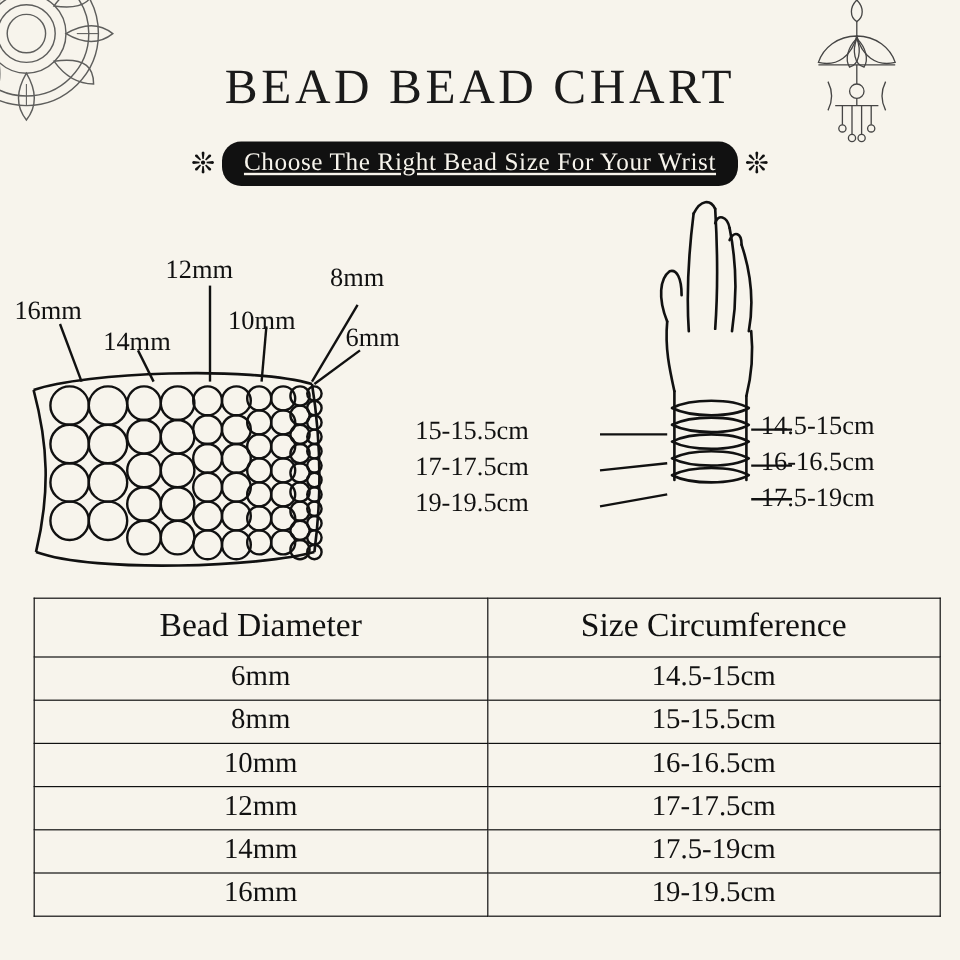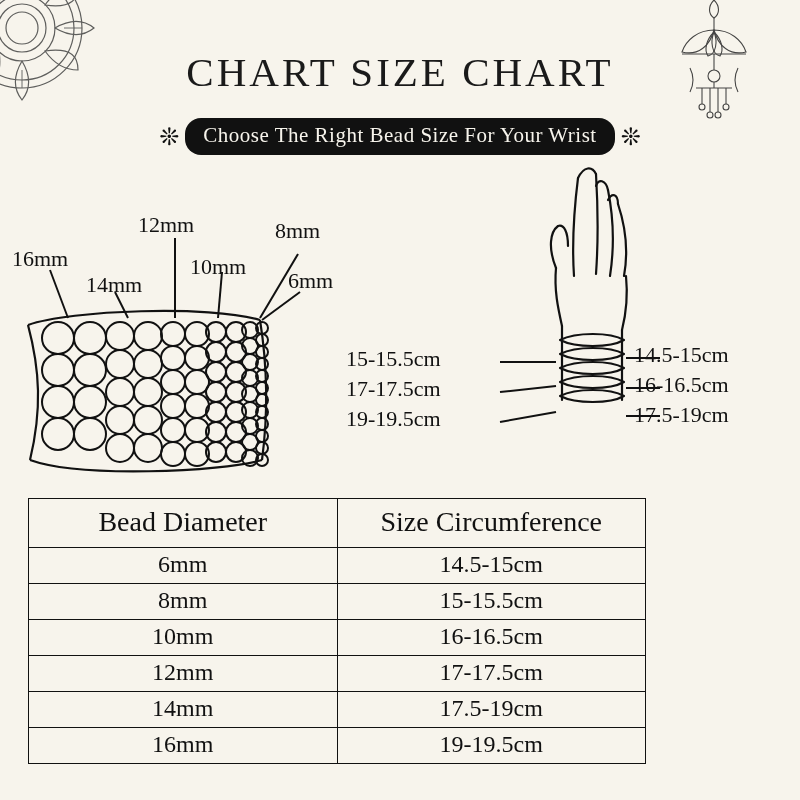--- a/index.html
+++ b/index.html
@@ -64,20 +64,21 @@
   }
   .subtitle {
     background: #111;
     color: #f7f4ec;
     font-size: 21px;
     letter-spacing: 0.5px;
     padding: 5px 18px 7px 18px;
     border-radius: 16px;
     white-space: nowrap;
     font-family: "Liberation Serif", serif;
+    text-decoration: underline;
   }
   .flourish {
     font-size: 24px;
     color: #111;
     padding: 0 6px;
     line-height: 1;
   }
 
   
   .diagram {
@@ -95,21 +96,21 @@
     font-size: 22px;
     color: #111;
     white-space: nowrap;
   }
 
   
   .table-wrap {
     position: absolute;
     top: 498px;
     left: 28px;
-    width: 618px;
+    width: 756px;
   }
   table {
     width: 100%;
     border-collapse: collapse;
     font-family: "Liberation Serif", serif;
   }
   th, td {
     border: 1px solid #111;
     text-align: center;
     color: #111;
@@ -176,21 +177,21 @@
         <path d="M72 92 L72 108"></path>
       <circle cx="48" cy="111" r="3"></circle>
         <circle cx="56" cy="119" r="3"></circle>
       <circle cx="64" cy="119" r="3"></circle>
         <circle cx="72" cy="111" r="3"></circle>
       <path d="M36 72 C40 80 40 88 36 96"></path>
       <path d="M84 72 C80 80 80 88 84 96"></path>
     </g>
   </svg>
 
-  <div class="title">CHART SIZE CHART</div>
+  <div class="title">BEAD BEAD CHART</div>
 
   <div class="subtitle-wrap">
     <span class="flourish">❊</span>
     <span class="subtitle">Choose The Right Bead Size For Your Wrist</span>
     <span class="flourish">❊</span>
   </div>
 
   <div class="diagram">
 
     <svg width="360" height="330" style="position:absolute;left:10px;top:0;">

